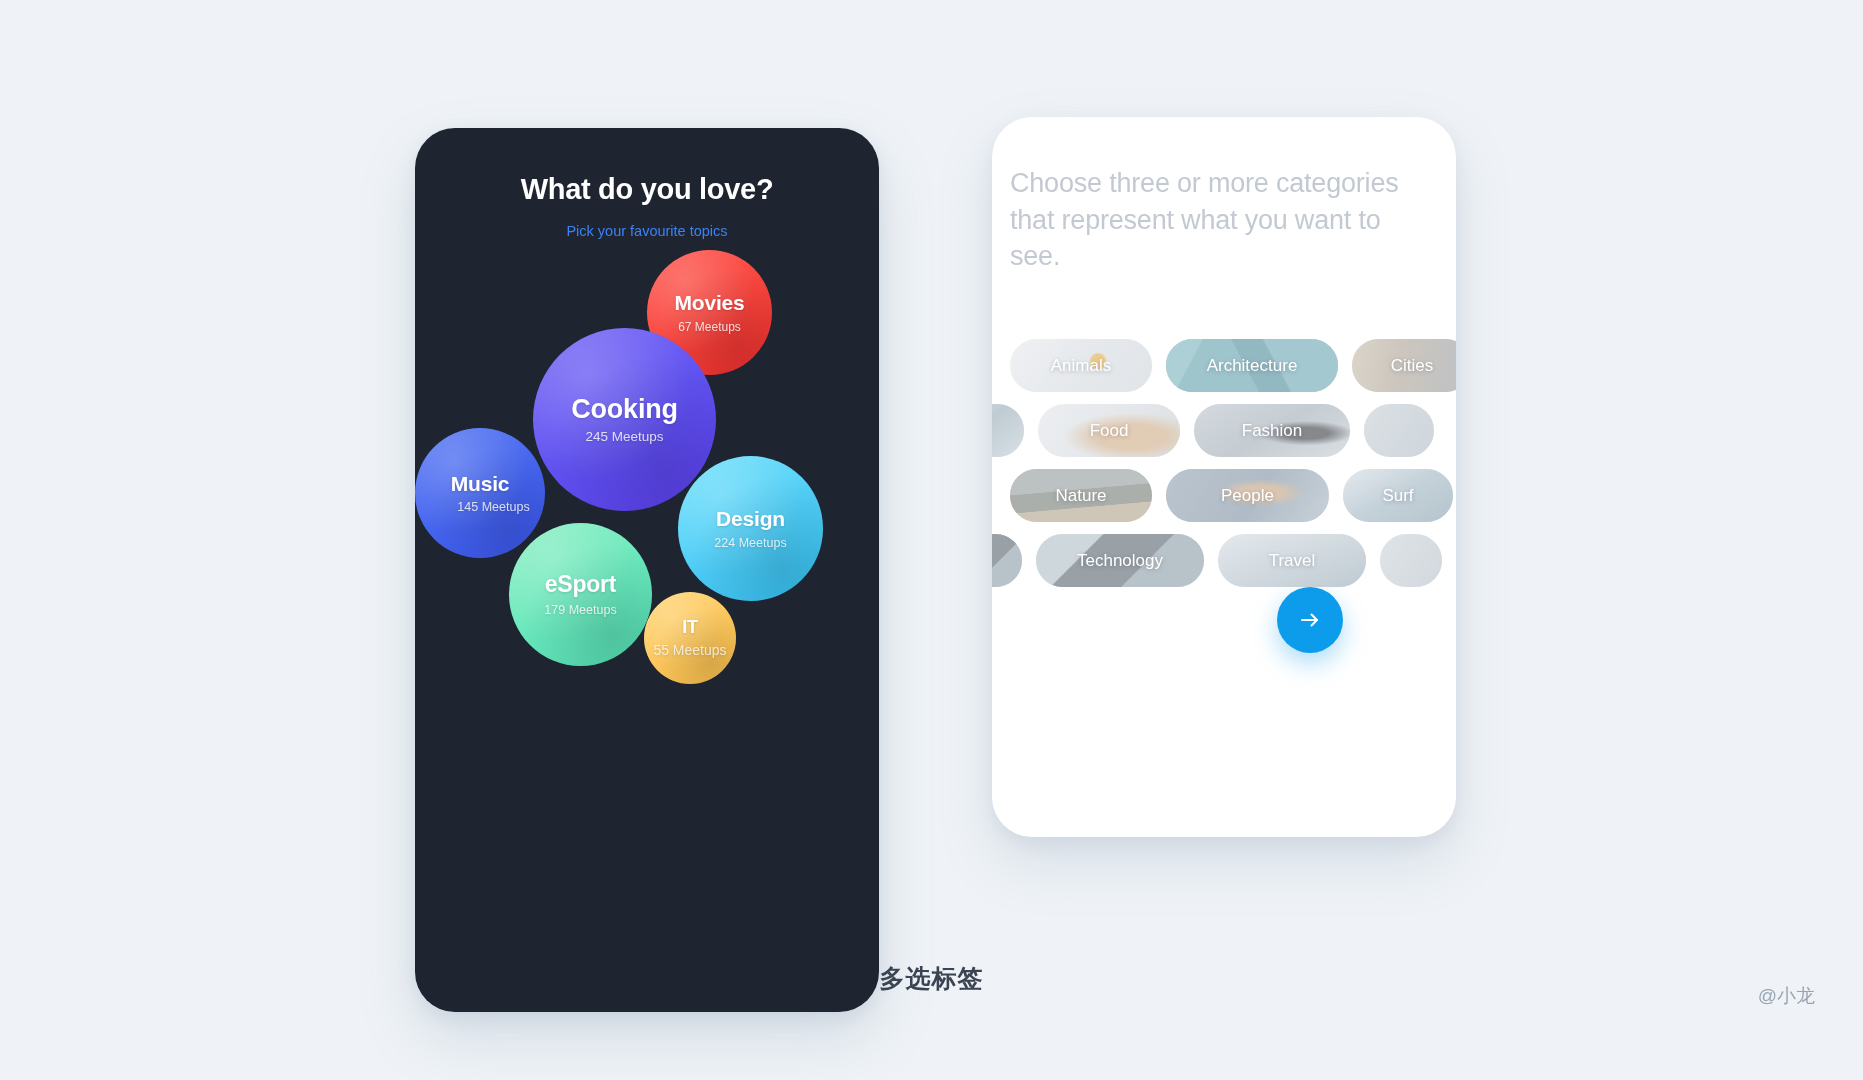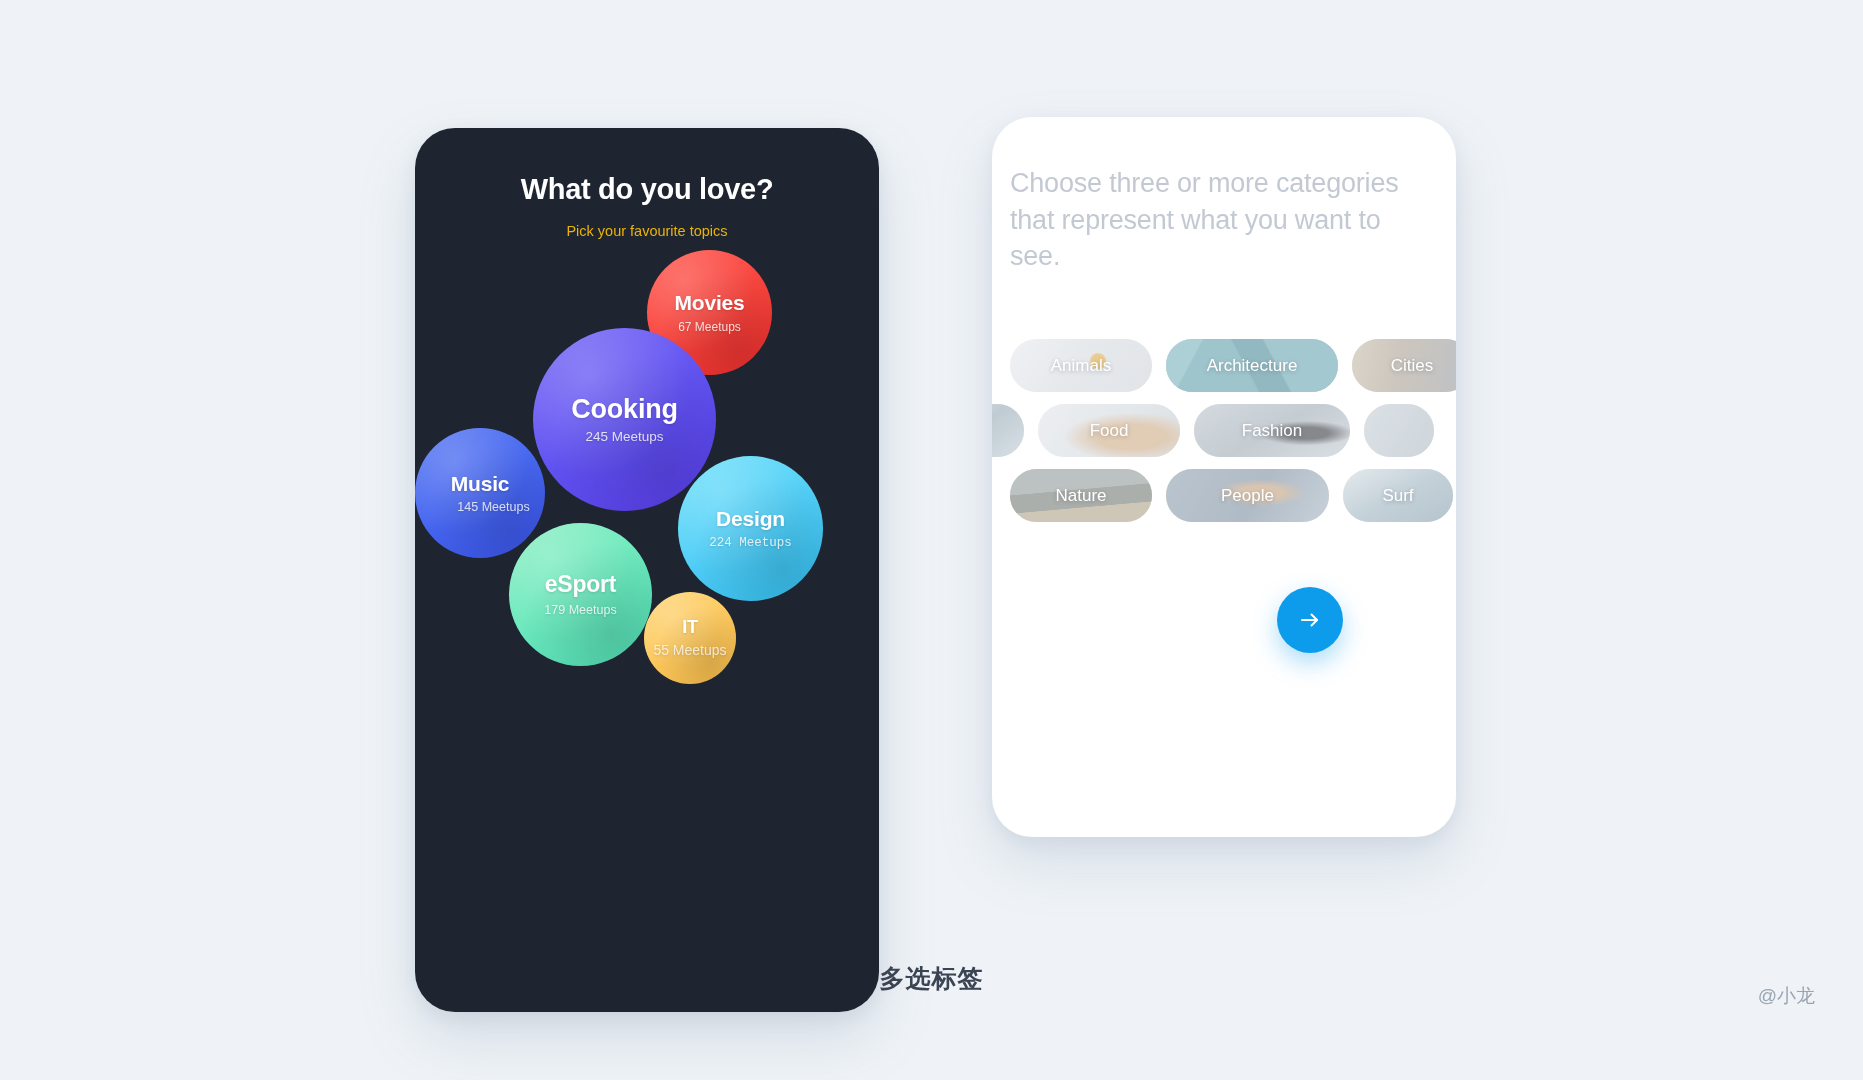--- a/index.html
+++ b/index.html
@@ -23,21 +23,21 @@
   .dark-title {
     position: absolute; top: 45px; left: 0; right: 0;
     text-align: center;
     color: #ffffff;
     font-size: 29px; font-weight: bold;
     letter-spacing: -0.3px;
   }
   .dark-sub {
     position: absolute; top: 95px; left: 0; right: 0;
     text-align: center;
-    color: #eab308;
+    color: #3b82f6;
     font-size: 14.5px; font-weight: normal;
   }
 
   .bubble-area { position: absolute; inset: 0; }
   .bubble {
     position: absolute;
     border-radius: 50%;
     display: flex; flex-direction: column;
     align-items: center; justify-content: center;
     color: #fff;
@@ -74,21 +74,21 @@
   #bub-cooking .b-name { font-size: 27px; }
 
   #bub-music   { left: 0px;  top: 300px; width: 130px; height: 130px;
                  background: linear-gradient(150deg,#5b7bf2 0%,#4565f0 55%,#3b55ee 100%); }
   #bub-music .b-name { font-size: 21px; }
   #bub-music .b-meta { font-size: 12.5px; margin-left: 27px; }
 
   #bub-design  { left: 263px; top: 328px; width: 145px; height: 145px;
                  background: linear-gradient(150deg,#74e2fb 0%,#4ecdf7 55%,#33c0f2 100%); }
   #bub-design .b-name { font-size: 21px; }
-  #bub-design .b-meta { font-size: 12.5px; font-family: Liberation Mono, monospace; }
+  #bub-design .b-meta { font-size: 12.5px; }
 
   #bub-esport  { left: 94px;  top: 395px; width: 143px; height: 143px;
                  background: linear-gradient(150deg,#8ff0c4 0%,#68e8bd 55%,#52dfb4 100%); }
   #bub-esport .b-name { font-size: 23px; }
   #bub-esport .b-meta { font-size: 12.5px; }
 
   #bub-it      { left: 229px; top: 464px; width: 92px; height: 92px;
                  background: linear-gradient(150deg,#ffd67a 0%,#fdc85c 55%,#f9bd4b 100%); }
   #bub-it .b-name { font-size: 18px; }
   #bub-it .b-meta { font-size: 14px; color: rgba(255,255,255,0.72); }
@@ -288,20 +288,42 @@
             <div class="c-photo ph-people"></div>
             <div class="c-veil"></div>
             <span class="c-label">People</span>
           </div>
           <div class="chip" style="width: 110px;">
             <div class="c-photo ph-surf"></div>
             <div class="c-veil"></div>
             <span class="c-label">Surf</span>
           </div>
         </div>
+        <div class="chip-row outdent">
+          <div class="chip" style="width: 78px;">
+            <div class="c-photo ph-tech"></div>
+            <div class="c-veil"></div>
+            <span class="c-label"></span>
+          </div>
+          <div class="chip" style="width: 168px;">
+            <div class="c-photo ph-tech"></div>
+            <div class="c-veil"></div>
+            <span class="c-label">Technology</span>
+          </div>
+          <div class="chip" style="width: 148px;">
+            <div class="c-photo ph-travel"></div>
+            <div class="c-veil"></div>
+            <span class="c-label">Travel</span>
+          </div>
+          <div class="chip" style="width: 62px;">
+            <div class="c-photo ph-edge"></div>
+            <div class="c-veil"></div>
+            <span class="c-label"></span>
+          </div>
+        </div>
       </div>
 
     <button class="fab">
       <svg width="30" height="30" viewBox="0 0 30 30">
         <path d="M7 15 H22" stroke="#fff" stroke-width="2" stroke-linecap="round" fill="none"></path>
         <path d="M16.5 9.5 L22 15 L16.5 20.5" stroke="#fff" stroke-width="2" stroke-linecap="round" stroke-linejoin="round" fill="none"></path>
       </svg>
     </button>
   </div>
 

